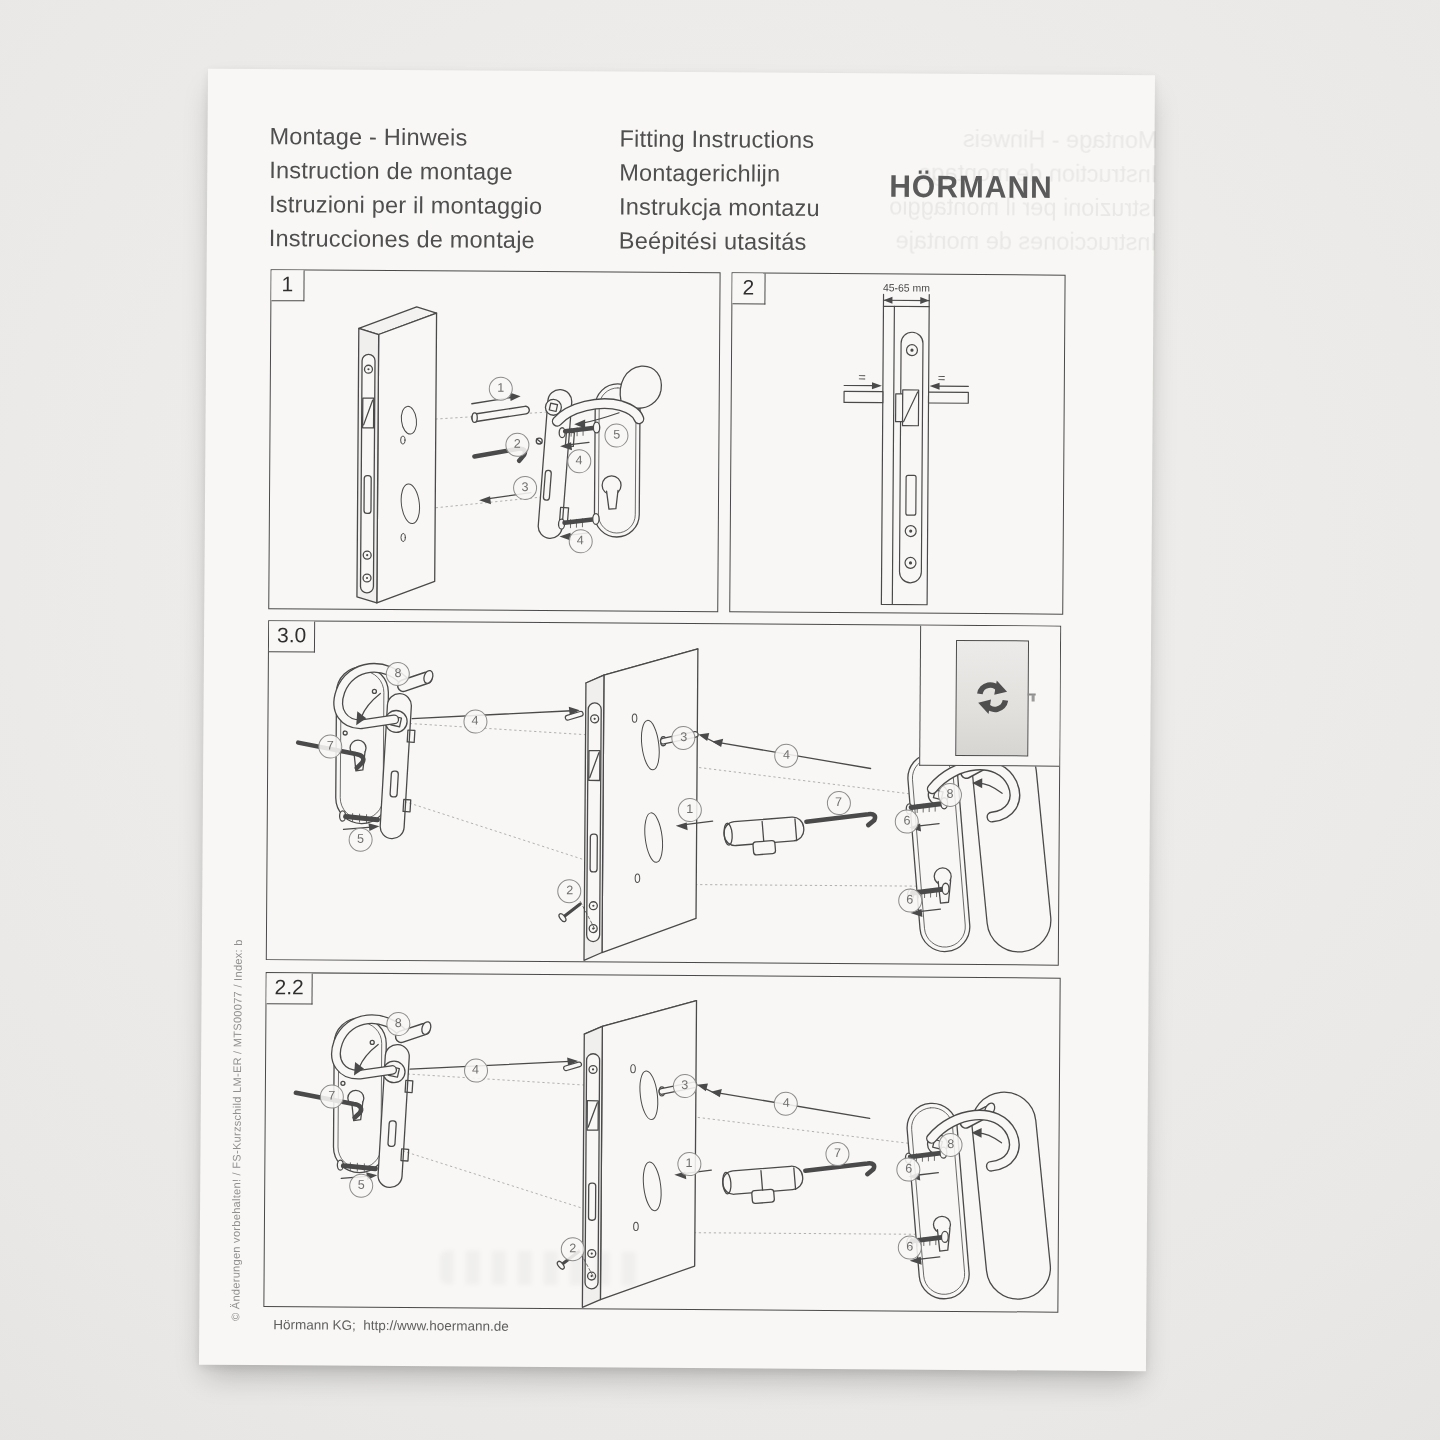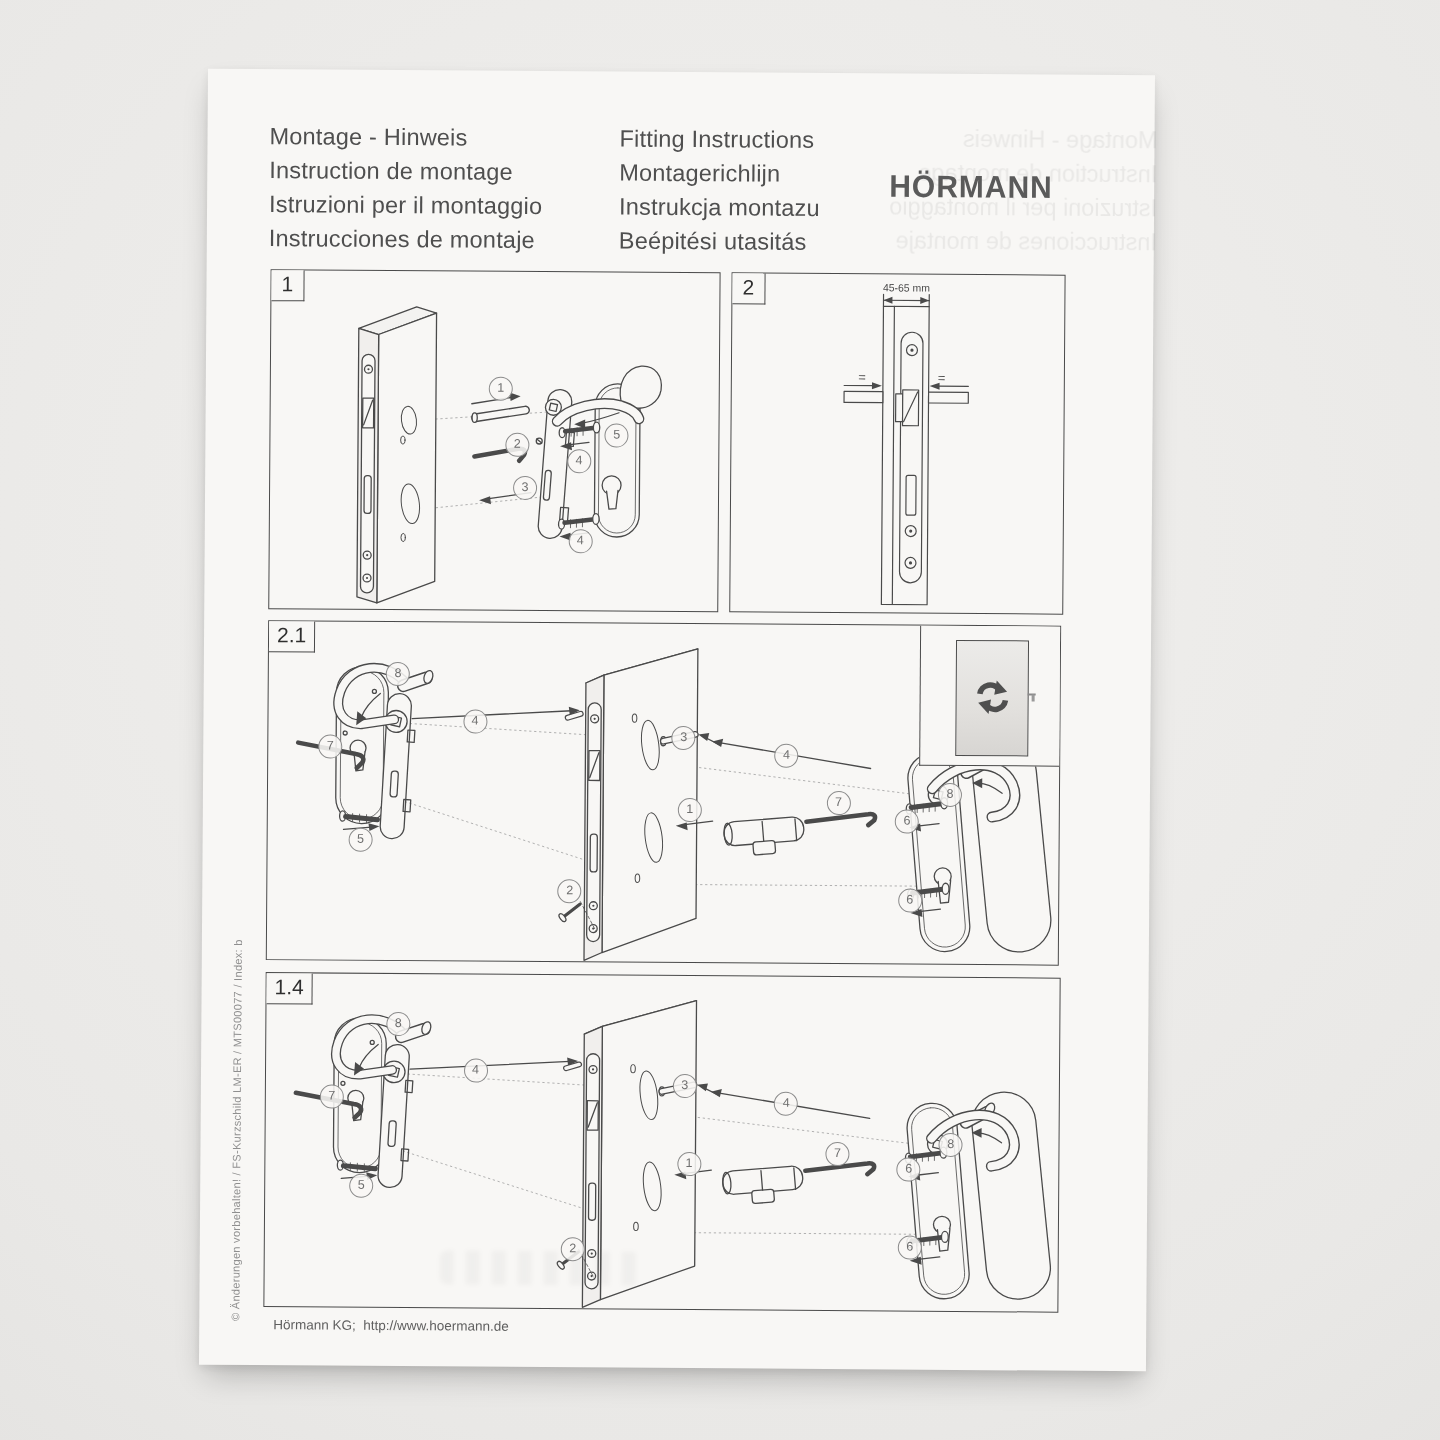--- a/index.html
+++ b/index.html
@@ -347,40 +347,40 @@
         <div class="callout" style="left: 11.6%; top: 64.1%;">5</div>
         <div class="callout" style="left: 52.4%; top: 33.3%;">3</div>
         <div class="callout" style="left: 65.4%; top: 38.4%;">4</div>
         <div class="callout" style="left: 53.2%; top: 54.8%;">1</div>
         <div class="callout" style="left: 38.1%; top: 78.9%;">2</div>
         <div class="callout" style="left: 72%; top: 52.5%;">7</div>
         <div class="callout" style="left: 80.7%; top: 57.8%;">6</div>
         <div class="callout" style="left: 86.1%; top: 49.8%;">8</div>
         <div class="callout" style="left: 81.1%; top: 81%;">6</div>
       </div>
-    <div class="panel-label">2.1</div>
+    <div class="panel-label">3.0</div>
   </div>
 
   <div class="panel" style="left:64px;top:903px;width:795px;height:335px;">
     <svg class="canvas" viewBox="0 0 793 340" preserveAspectRatio="none">
       <use href="#asm" width="793" height="340"></use>
     </svg>
     <div class="callout-layer">
         <div class="callout" style="left: 16.5%; top: 14.6%;">8</div>
         <div class="callout" style="left: 8.2%; top: 36.5%;">7</div>
         <div class="callout" style="left: 26.3%; top: 28.5%;">4</div>
         <div class="callout" style="left: 12%; top: 63.3%;">5</div>
         <div class="callout" style="left: 52.7%; top: 32.7%;">3</div>
         <div class="callout" style="left: 65.5%; top: 37.7%;">4</div>
         <div class="callout" style="left: 53.3%; top: 56.3%;">1</div>
         <div class="callout" style="left: 38.7%; top: 82%;">2</div>
         <div class="callout" style="left: 72%; top: 53%;">7</div>
         <div class="callout" style="left: 81%; top: 57.5%;">6</div>
         <div class="callout" style="left: 86.3%; top: 49.7%;">8</div>
         <div class="callout" style="left: 81.2%; top: 80.7%;">6</div>
       </div>
-    <div class="panel-label">1.4</div>
+    <div class="panel-label">2.2</div>
   </div>
 
   <div class="side-note">© Änderungen vorbehalten! / FS-Kurzschild LM-ER / MTS00077 / Index: b</div>
   <div class="footer-text">Hörmann KG;  http://www.hoermann.de</div>
   <div class="smudge"></div>
 </div>
 
 </body></html>

